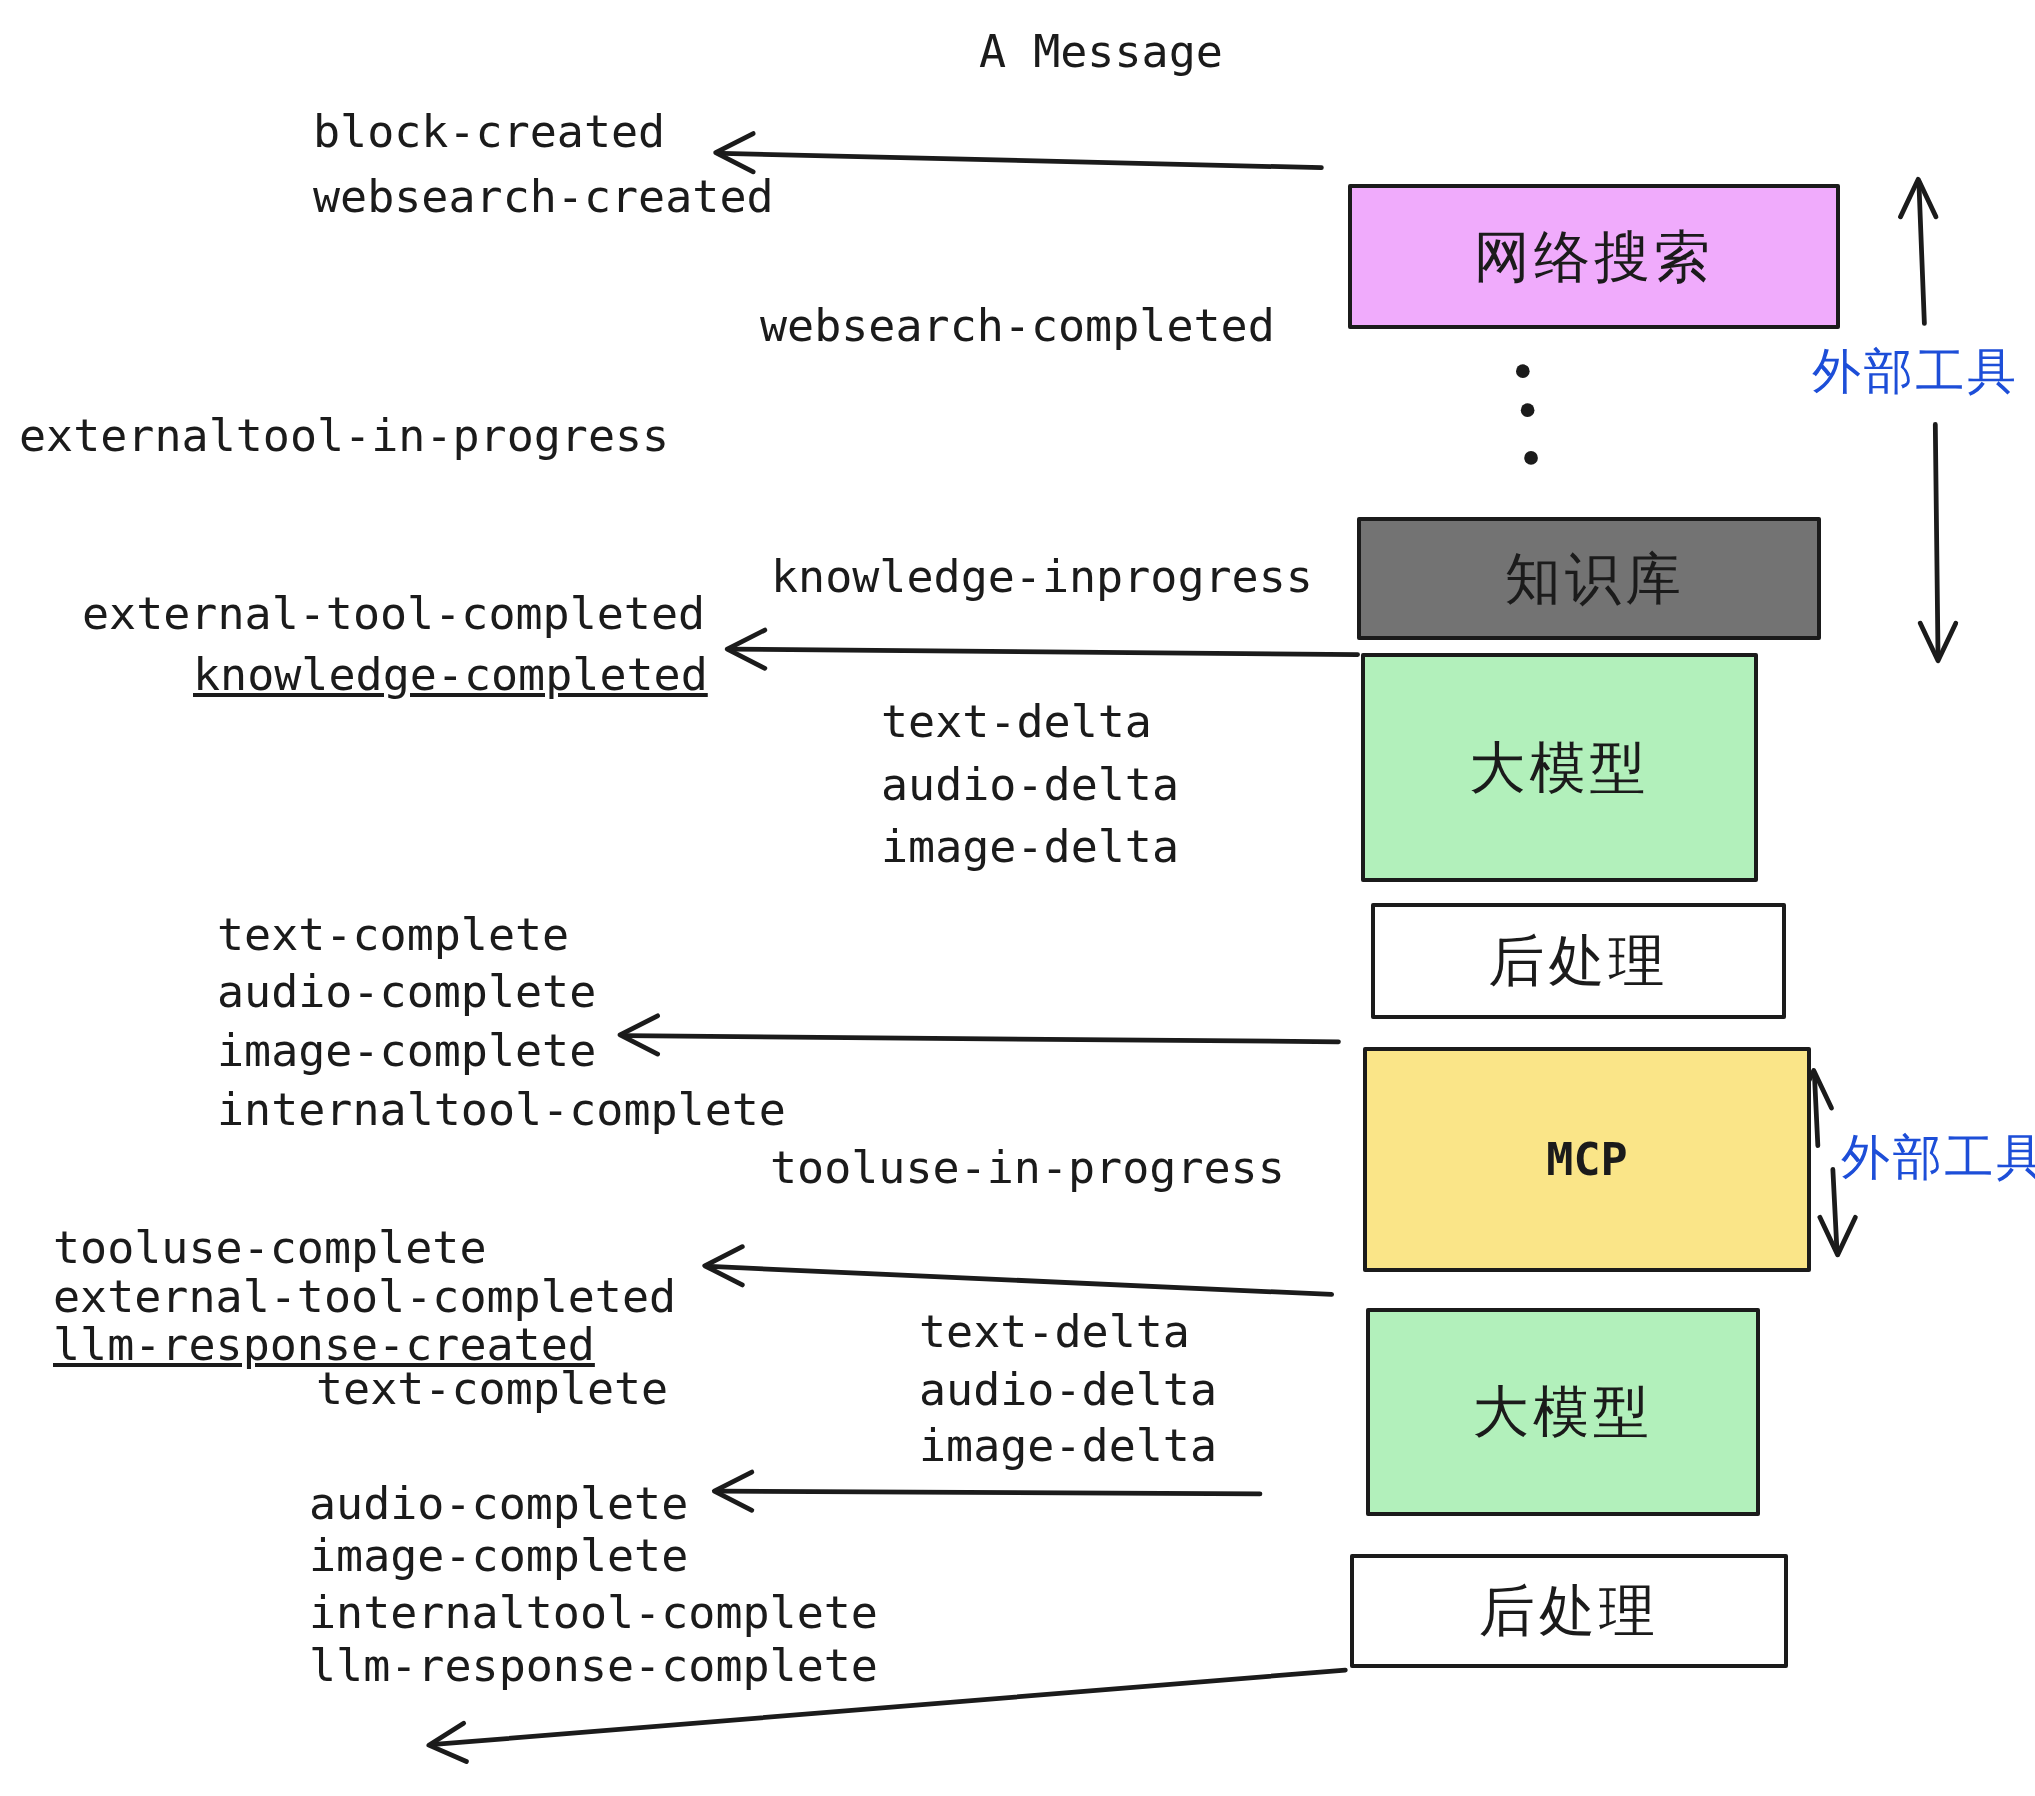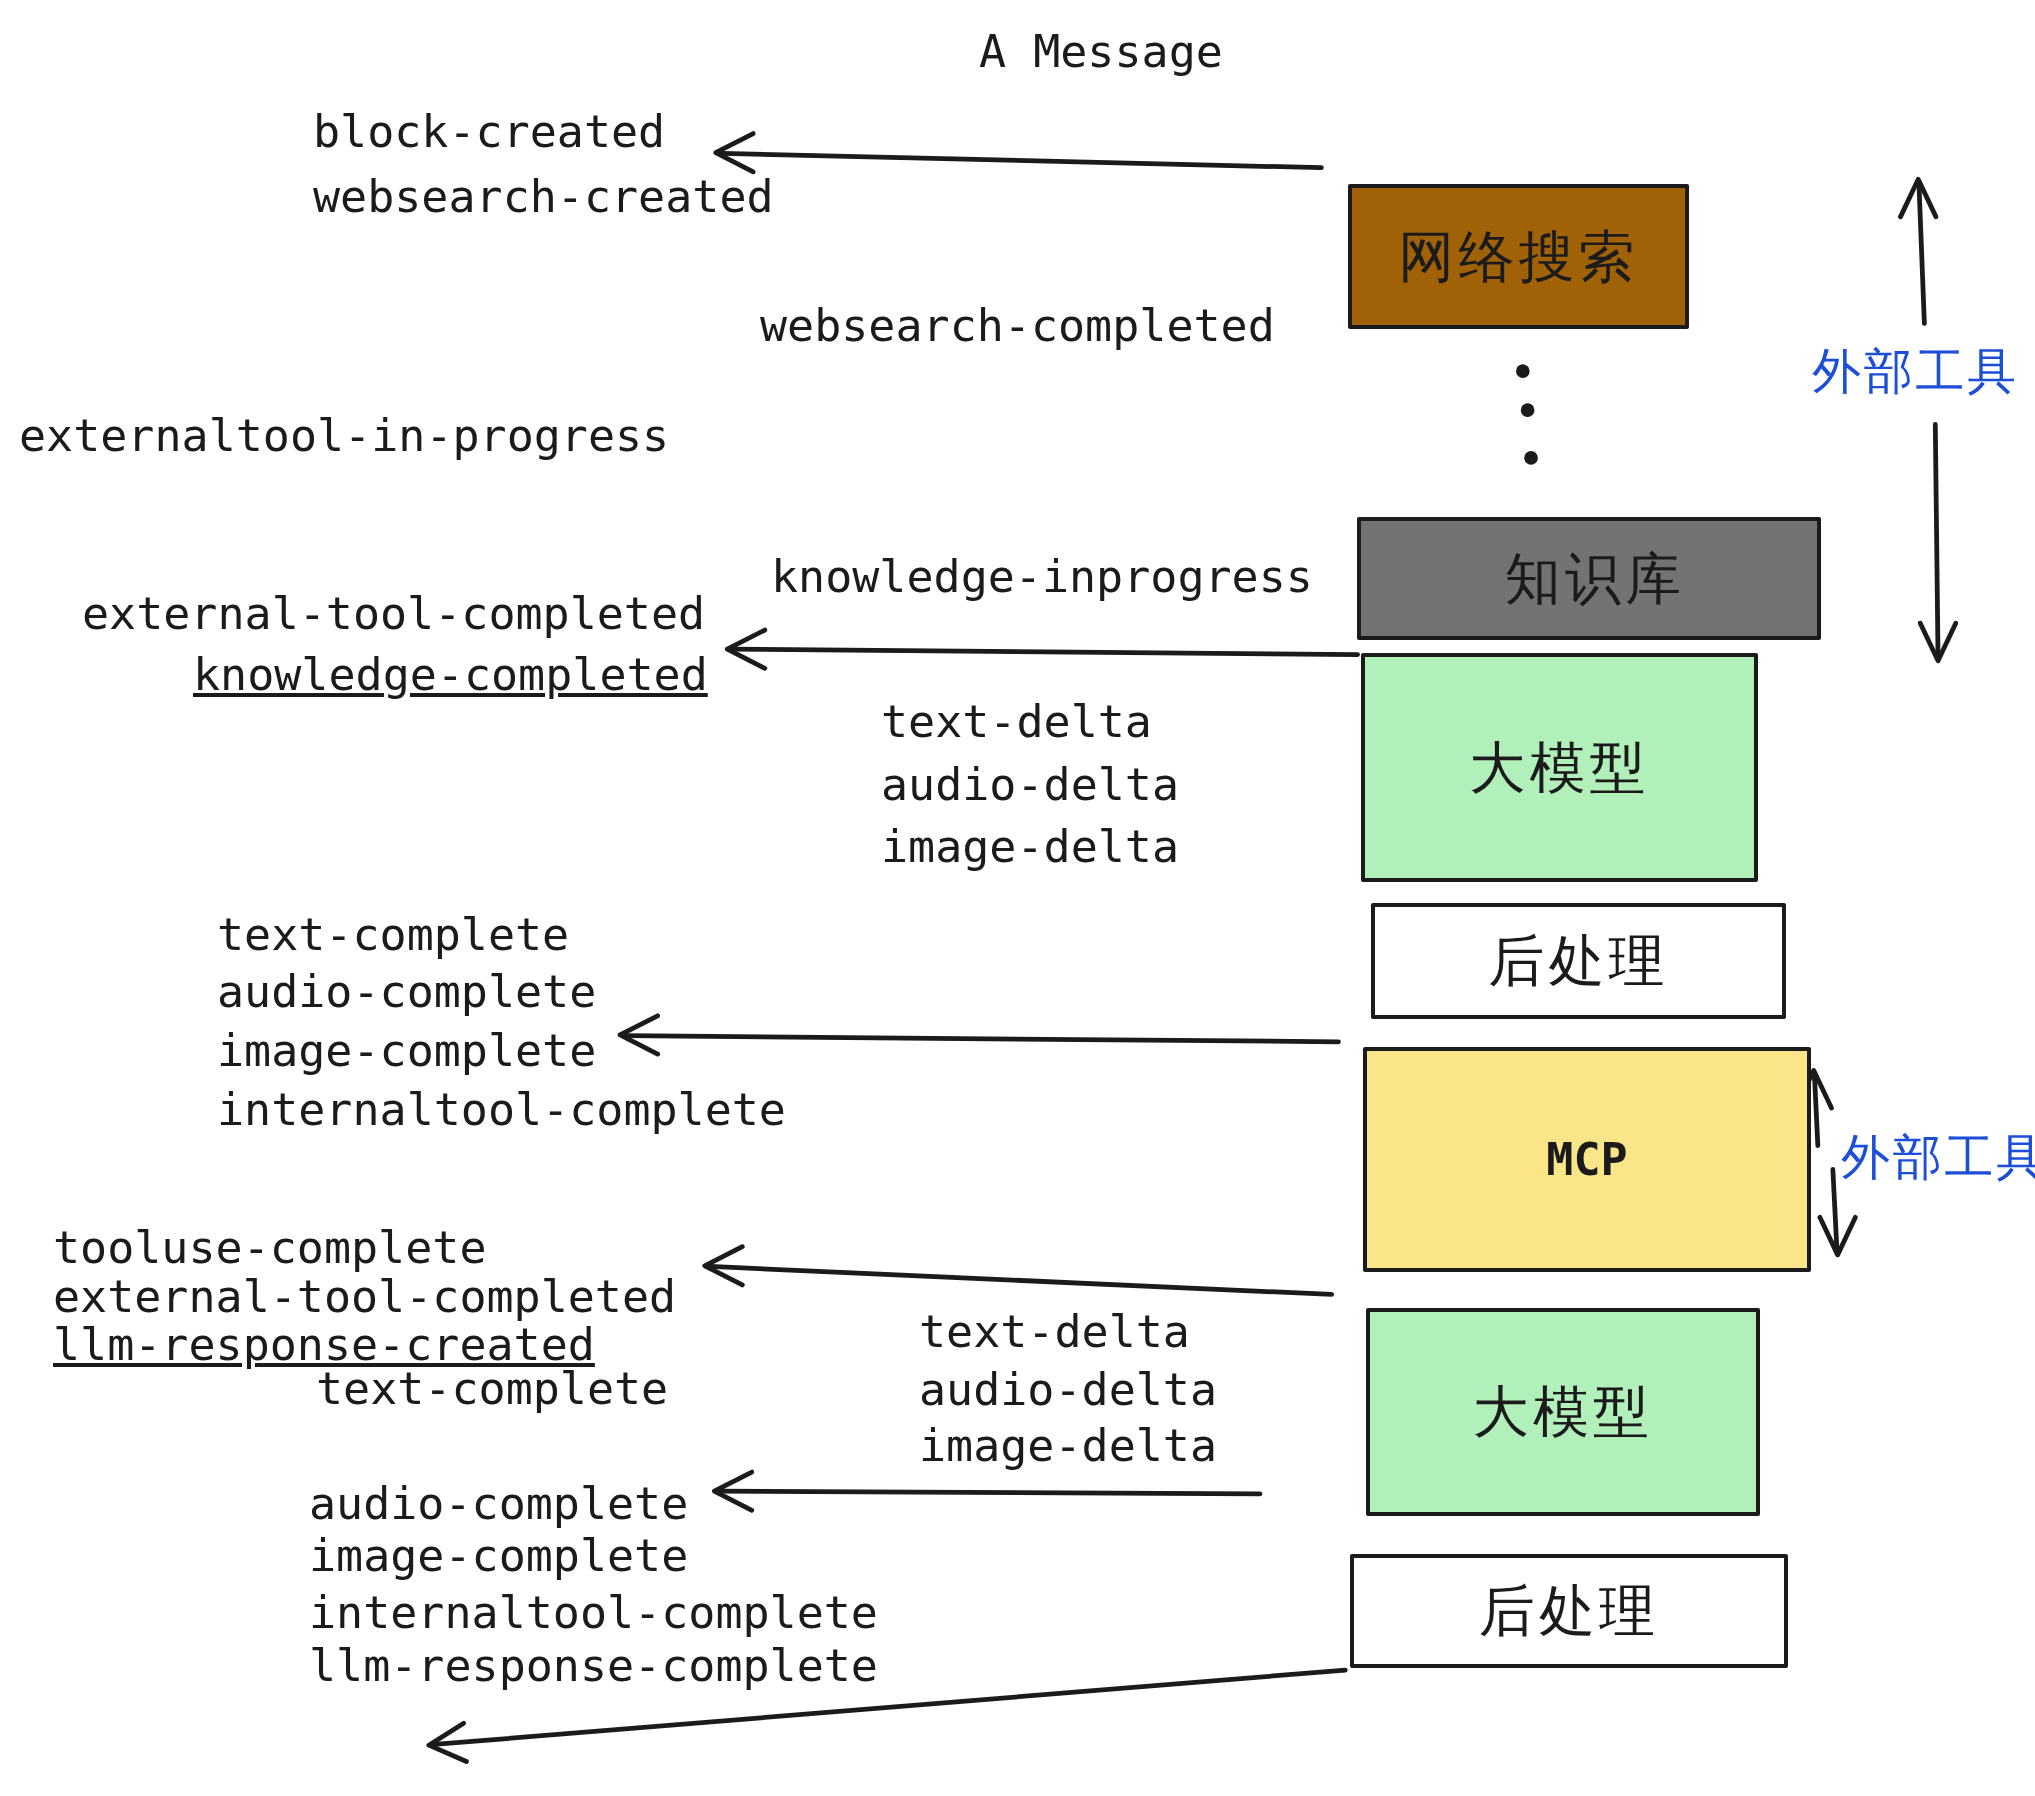--- a/index.html
+++ b/index.html
@@ -65,21 +65,21 @@
     </g>
     <g>
       <circle class="dot" cx="2230" cy="526" r="10"></circle>
       <circle class="dot" cx="2237" cy="583" r="10"></circle>
       <circle class="dot" cx="2242" cy="653" r="10"></circle>
     </g>
   </svg>
 
   <div class="title" style="left:979px;top:16.4px;">A Message</div>
 
-  <div class="box" style="left: 1348px; top: 172px; width: 341px; height: 145px; background: #a16207;">
+  <div class="box" style="left: 1348px; top: 172px; width: 492px; height: 145px; background: #f0abfc;">
     <span class="cjk">网络搜索</span>
   </div>
 
   <div class="box" style="left: 1357px; top: 505px; width: 464px; height: 123px; background: #737373; padding-left: 12px;">
     <span class="cjk">知识库</span>
   </div>
 
   <div class="box" style="left: 1361px; top: 641px; width: 397px; height: 229px; background: rgb(178, 240, 187);">
     <span class="cjk">大模型</span>
   </div>
@@ -112,20 +112,21 @@
   <div class="ev" style="left:193px;top:639px;text-decoration:underline;">knowledge-completed</div>
 
   <div class="ev" style="left:881px;top:686px;">text-delta</div>
   <div class="ev" style="left:881px;top:749px;">audio-delta</div>
   <div class="ev" style="left:881px;top:811px;">image-delta</div>
 
   <div class="ev" style="left:217px;top:899px;">text-complete</div>
   <div class="ev" style="left:217px;top:956px;">audio-complete</div>
   <div class="ev" style="left:217px;top:1015px;">image-complete</div>
   <div class="ev" style="left:217px;top:1074px;">internaltool-complete</div>
+  <div class="ev" style="left:770px;top:1132px;">tooluse-in-progress</div>
 
   <div class="ev" style="left:53px;top:1212px;">tooluse-complete</div>
   <div class="ev" style="left:53px;top:1261px;">external-tool-completed</div>
   <div class="ev" style="left:53px;top:1309px;text-decoration:underline;">llm-response-created</div>
   <div class="ev" style="left:316px;top:1353px;">text-complete</div>
 
   <div class="ev" style="left:919px;top:1296px;">text-delta</div>
   <div class="ev" style="left:919px;top:1354px;">audio-delta</div>
   <div class="ev" style="left:919px;top:1410px;">image-delta</div>
 

